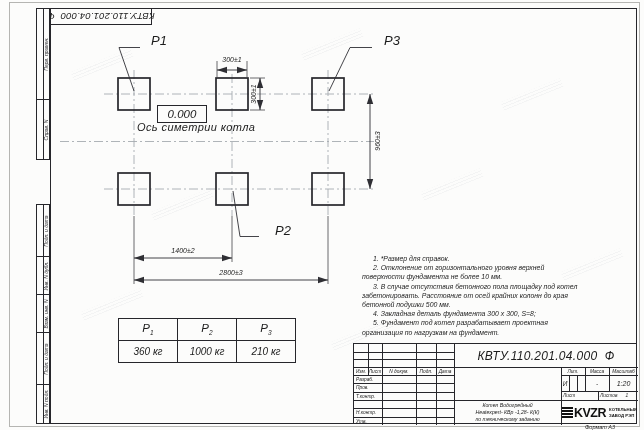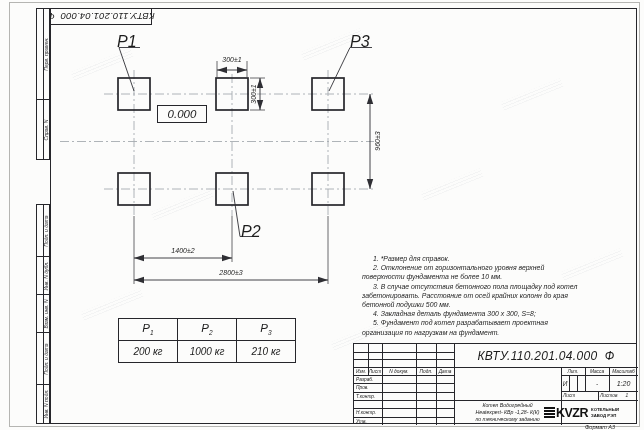--- a/index.html
+++ b/index.html
@@ -24,21 +24,21 @@
 
   
   svg.plan { position:absolute; left:0; top:0; }
   .cl { stroke:#a6abb0; stroke-width:.9; fill:none; stroke-dasharray:9 3 2 3; }
   .ex { stroke:#45454a; stroke-width:.8; fill:none; }
   .dl { stroke:#2f2f34; stroke-width:.9; fill:none; }
   .sq { stroke:#26262b; stroke-width:1.7; fill:none; }
   .ld { stroke:#2f2f34; stroke-width:.9; fill:none; }
 
   .txt { position:absolute; font-style:italic; color:#1c1c1c; white-space:nowrap; }
-  .plabel { font-size:16px; }
+  .plabel { font-size:13px;margin-left:34px; }
   .dim { font-size:7px; transform:translate(-50%,-50%); }
   .dim.rot { transform:translate(-50%,-50%) rotate(-90deg); }
   .elev { position:absolute; left:157px; top:105px; width:50px; height:18px; border:1.3px solid #26262b;
           display:flex; align-items:center; justify-content:center; font-style:italic; font-size:11.5px; background:#fcfcfb; }
   .axis-label { left:137px; top:121px; font-size:11px; letter-spacing:.4px; }
 
   
   .notes { position:absolute; left:362px; top:254px; width:226px; font-style:italic; font-size:6.9px;
            line-height:9.2px; color:#1c1c1c; }
   .notes p { text-indent:11px; }
@@ -53,21 +53,21 @@
   
   .tb { position:absolute; left:353px; top:343px; width:284px; height:81px; border:1.5px solid #26262b;
         font-style:italic; background:#fcfcfb; }
   .vl { position:absolute; width:0; border-left:1px solid #26262b; }
   .hl { position:absolute; height:0; border-top:1px solid #26262b; }
   .tc { position:absolute; display:flex; align-items:center; justify-content:center; font-size:4.8px; text-align:center; }
   .tl { position:absolute; display:flex; align-items:center; padding-left:2px; font-size:4.8px; }
   .tb .desig { font-size:12px; letter-spacing:.3px; white-space:pre; }
   .tb .doc-title { font-size:9.5px; line-height:1.12; padding:0 10px; white-space:normal; }
   .tb .product { flex-direction:column; font-size:5.2px; line-height:1.3; }
-  .logo-row { position:absolute; left:189px; top:56px; width:77px; height:25px; display:flex;
+  .logo-row { position:absolute; left:207px; top:56px; width:77px; height:25px; display:flex;
               align-items:center; justify-content:center; font-style:normal; }
   .logo-mark { width:11px; height:11px; margin-right:1px;
                background:linear-gradient(180deg,#111 0 2px,#fff 2px 3px,#111 3px 5px,#fff 5px 6px,#111 6px 8px,#fff 8px 9px,#111 9px 11px); }
   .logo-word { font-weight:bold; font-size:12.5px; letter-spacing:-0.5px; color:#111; }
   .company { margin-left:3px; font-size:4.3px; font-weight:bold; line-height:1.3; color:#111; }
   .company span { display:block; }
   .format-note { position:absolute; left:585px; top:424px; font-size:5.5px; font-style:italic; }
 
   
   .wm { position:absolute; width:64px; height:9px; opacity:.5; transform:rotate(-22deg);
@@ -163,20 +163,21 @@
     <polyline class="ld" points="259,236.5 240,236.5 233,191"></polyline>
   </svg>
 
   <div class="txt plabel" style="left:117px;top:33px;">P1</div>
   <div class="txt plabel" style="left:350px;top:33px;">P3</div>
   <div class="txt plabel" style="left:241px;top:223px;">P2</div>
 
   <div class="elev">
       <span>0.000</span>
     </div>
+  <div class="txt axis-label">Ось симетрии котла</div>
 
   <div class="txt dim" style="left:232px;top:59px;">300±1</div>
   <div class="txt dim rot" style="left:253px;top:94px;">300±1</div>
   <div class="txt dim rot" style="left:377px;top:141px;">960±3</div>
   <div class="txt dim" style="left:183px;top:250px;">1400±2</div>
   <div class="txt dim" style="left:231px;top:272px;">2800±3</div>
 
   <div class="notes">
     <p>1. *Размер для справок.</p>
     <p>2. Отклонение от горизонтального уровня верхней поверхности фундамента не более 10 мм.</p>
@@ -186,21 +187,21 @@
   </div>
 
   <table class="loads">
     <tbody>
         <tr>
       <td class="hdr"><span>P</span><sub>1</sub></td>
       <td class="hdr"><span>P</span><sub>2</sub></td>
       <td class="hdr"><span>P</span><sub>3</sub></td>
     </tr>
     <tr>
-      <td class="val">200 кг</td>
+      <td class="val">360 кг</td>
       <td class="val">1000 кг</td>
       <td class="val">210 кг</td>
     </tr>
   </tbody>
     </table>
 
   <div class="tb">
 
     <div class="vl" style="left:14px;top:0;height:31px;"></div>
     <div class="vl" style="left:28px;top:0;height:81px;"></div>

